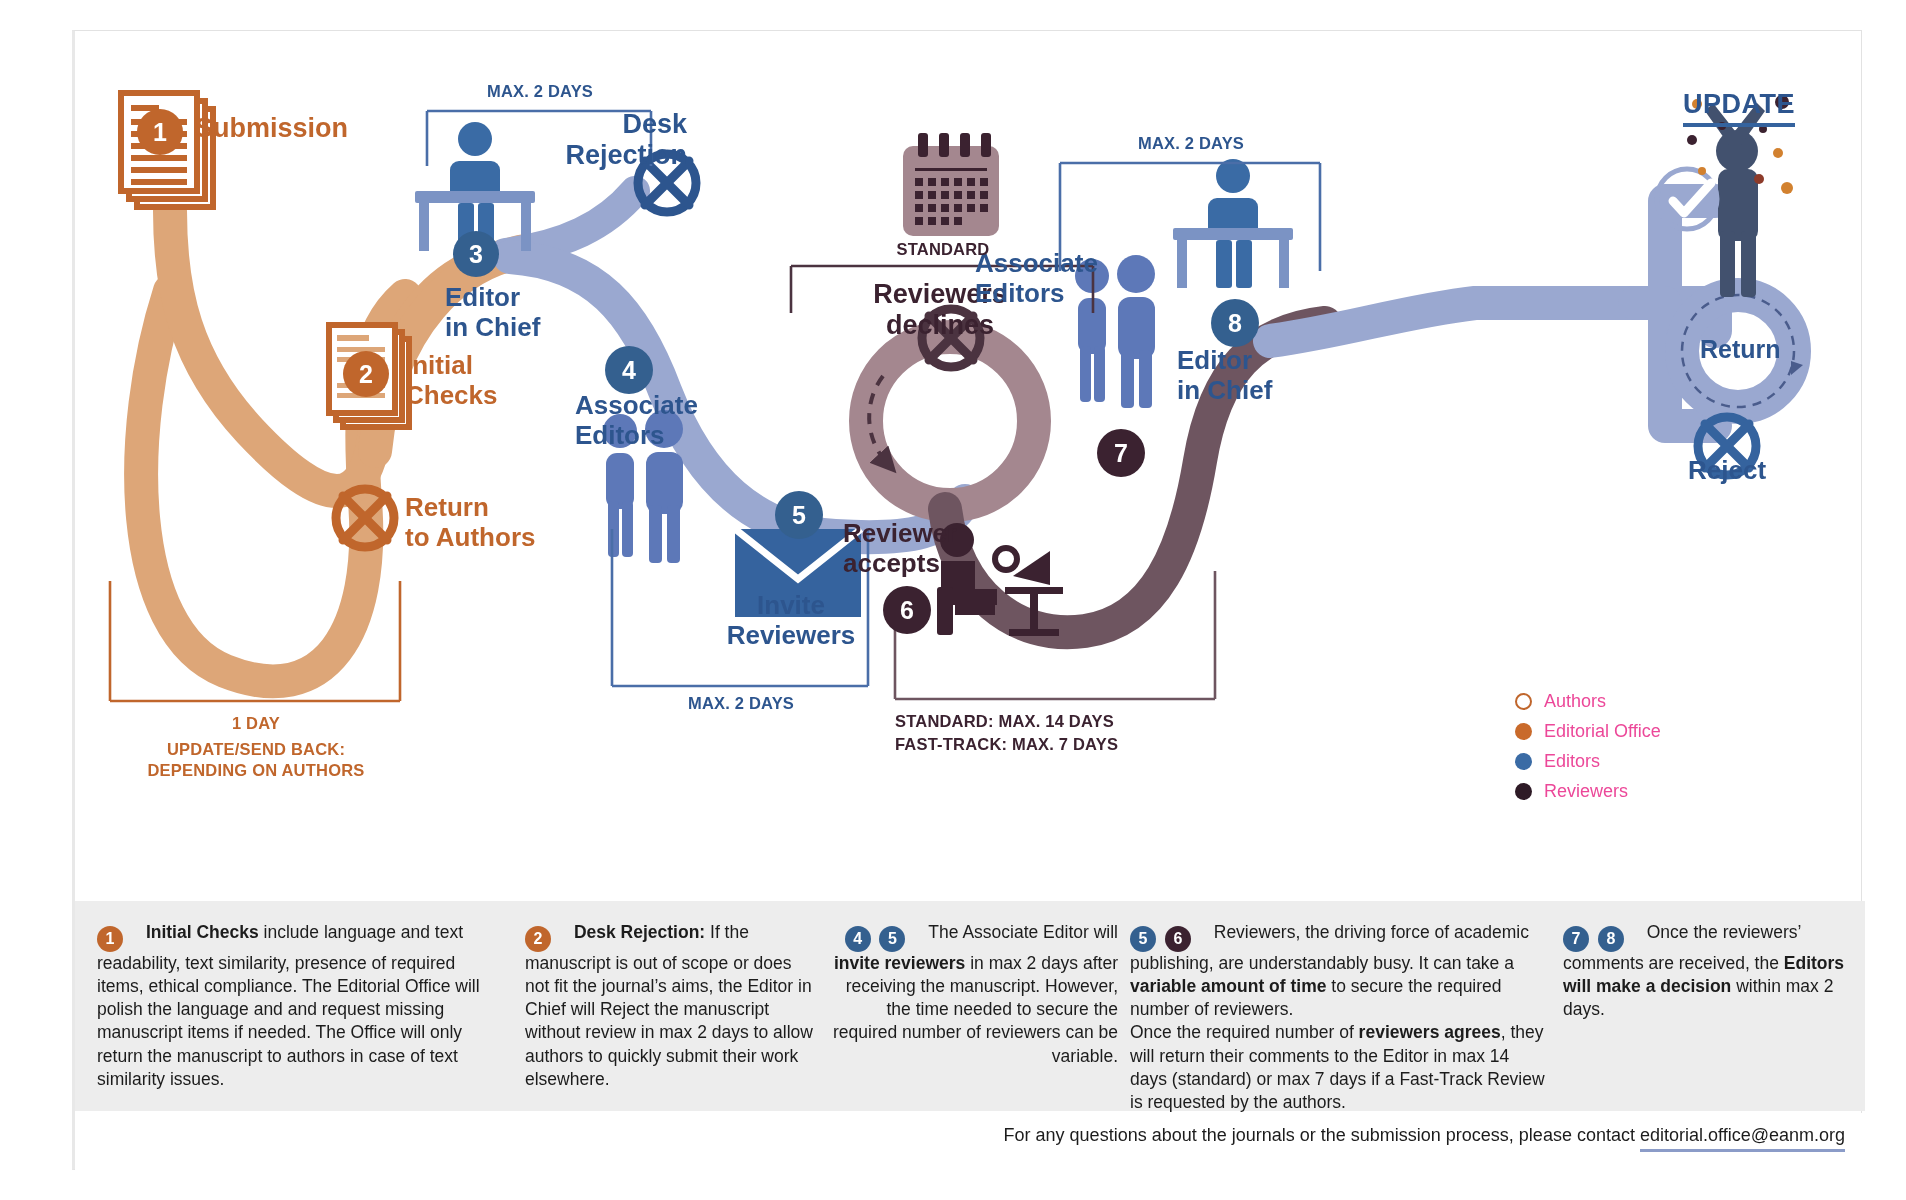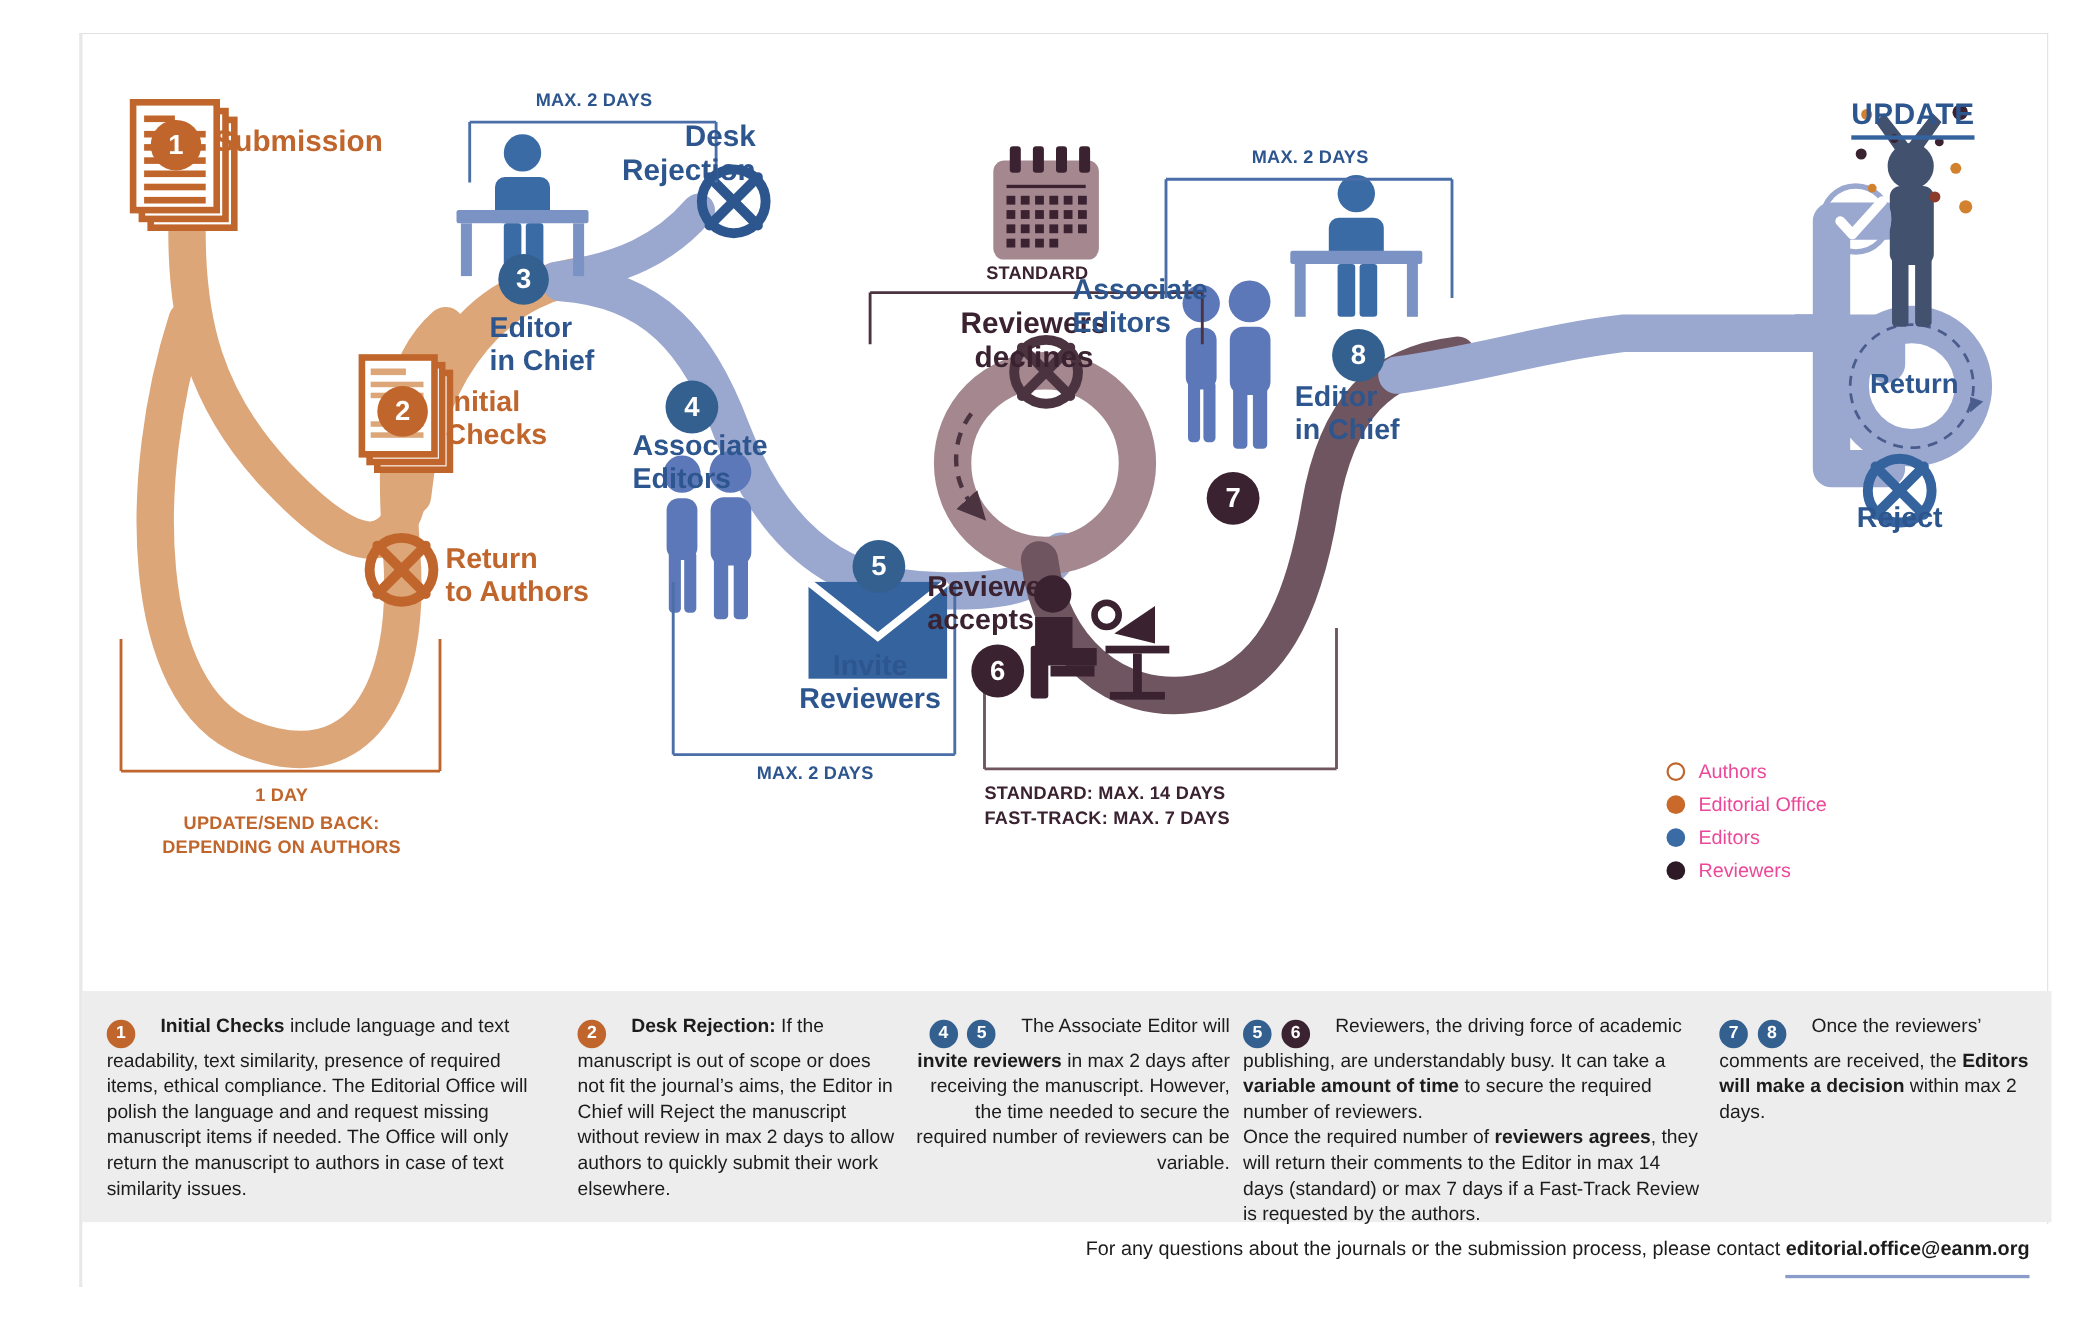--- a/index.html
+++ b/index.html
@@ -102,23 +102,23 @@
     width: 1790px; height: 58px;
     background: #ffffff;
   }
   .footer-text {
     position: absolute;
     right: 20px; top: 12px;
     font-size: 18px;
     color: #1c1c1c;
   }
   .footer-text .mail {
-    font-weight: bold;
+    font-weight: normal;
     border-bottom: 3px solid #8b9cc8;
-    padding-bottom: 14px;
+    padding-bottom: 4px;
   }
 
   
   .legend {
     position: absolute;
     left: 1440px; top: 655px;
     width: 260px;
   }
   .legend-row {
     display: flex; align-items: center;

